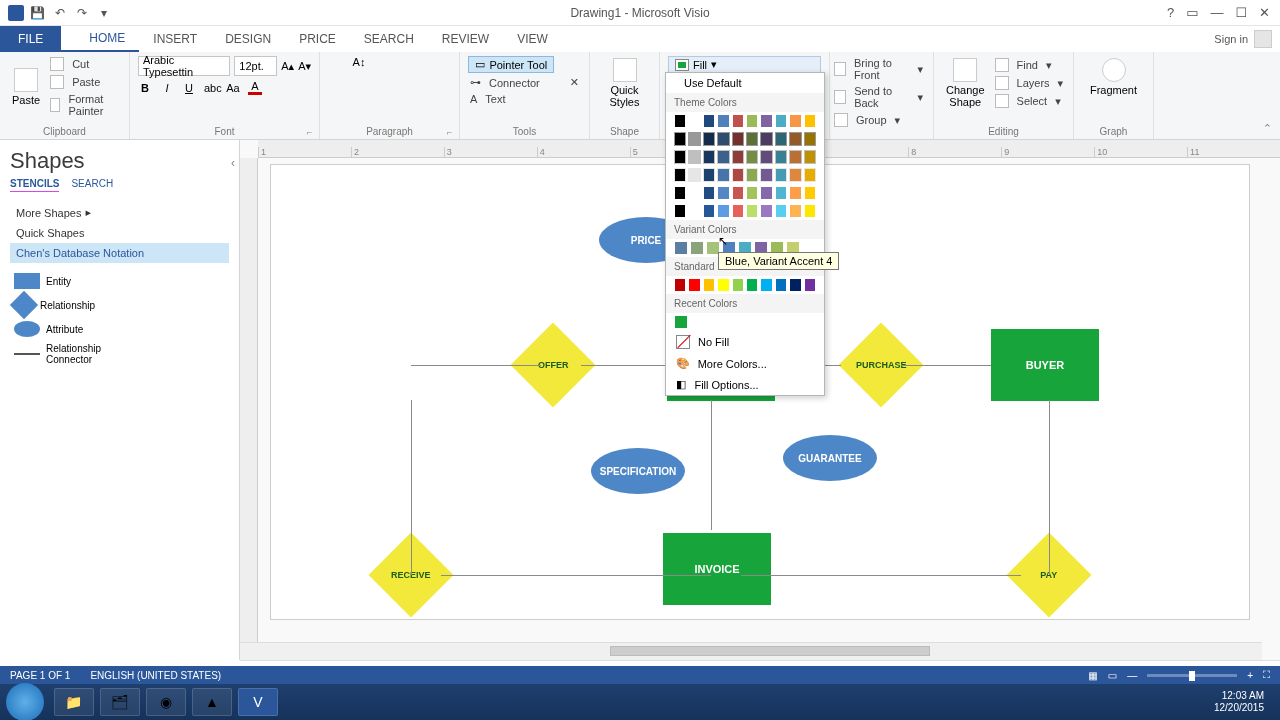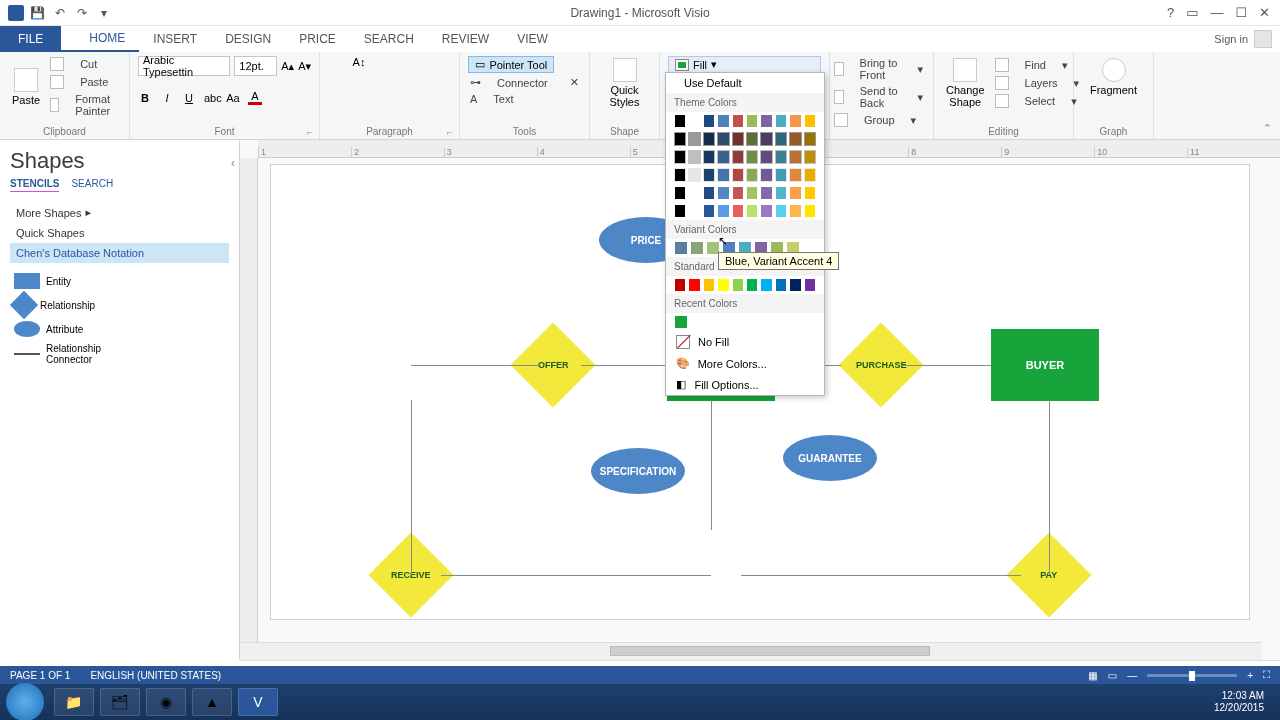--- a/index.html
+++ b/index.html
@@ -23,21 +23,21 @@
 .signin .avatar { width: 18px; height: 18px; background: #e5e5e5; border: 1px solid #ccc; }
 
 
 .ribbon { height: 88px; background: #f5f6f7; border-bottom: 1px solid #d4d4d4; display: flex; font-size: 11px; position: relative; }
 .group { border-right: 1px solid #e0e0e0; padding: 4px 8px 2px; display: flex; flex-direction: column; justify-content: space-between; position:relative;}
 .group-label { text-align: center; font-size: 10px; color: #777; margin-top: 2px; }
 .group-row { display: flex; align-items: center; gap: 4px; }
 .group-col { display: flex; flex-direction: column; gap: 2px; }
 .btn-big { display: flex; flex-direction: column; align-items: center; gap: 2px; padding: 2px 4px; cursor: pointer; }
 .btn-big .ic { width: 24px; height: 24px; background: #fff; border: 1px solid #ccc; }
-.small-btn { display: flex; align-items: center; gap: 16px; padding: 1px 2px; cursor: pointer; color: #444; }
+.small-btn { display: flex; align-items: center; gap: 8px; padding: 1px 2px; cursor: pointer; color: #444; }
 .small-btn .ic-s { width: 14px; height: 14px; border: 1px solid #bbb; background: #fff; }
 .select { border: 1px solid #c5c5c5; background: #fff; padding: 1px 4px; font-size: 11px; height: 20px; display: flex; align-items: center; }
 .bold { font-weight: bold; } .ital { font-style: italic; } .unl { text-decoration: underline; }
 .mini { width: 14px; text-align: center; cursor: pointer; }
 .corner { position:absolute; right:2px; bottom:2px; width:10px; height:10px; font-size:9px; color:#888;}
 
 
 .fill-popup { position: absolute; left: 665px; top: 72px; width: 160px; background: #fff; border: 1px solid #b6b6b6; box-shadow: 2px 2px 6px rgba(0,0,0,.2); font-size: 11px; z-index: 50; }
 .fill-popup .row-item { display: flex; align-items: center; gap: 8px; padding: 4px 10px; cursor: pointer; }
 .fill-popup .section-title { padding: 4px 8px; color: #666; font-size: 10px; background: #f4f4f4; }
@@ -156,21 +156,21 @@
         <div class="small-btn">
             <span class="ic-s"></span>
             <span>Format Painter</span>
           </div>
       </div>
     </div>
     <div class="group-label">Clipboard</div>
   </div>
 
   <div class="group" style="width:190px">
-    <div class="group-col" style="gap:14px">
+    <div class="group-col" style="gap:4px">
       <div class="group-row">
         <div class="select" style="width:100px">Arabic Typesettin</div>
         <div class="select" style="width:46px">12pt.</div>
         <span class="mini">A▴</span>
         <span class="mini">A▾</span>
       </div>
       <div class="group-row" style="gap:8px">
         <span class="mini bold">B</span>
         <span class="mini ital">I</span>
         <span class="mini unl">U</span>
@@ -492,20 +492,21 @@
     <div class="line" style="left:440px; top:235px; width:1px; height:130px"></div>
     <div class="line" style="left:170px; top:410px; width:270px"></div>
     <div class="line" style="left:470px; top:410px; width:280px"></div>
 
     <div class="er attr" style="left:328px; top:52px">PRICE</div>
     <div class="er attr" style="left:320px; top:283px">SPECIFICATION</div>
     <div class="er attr" style="left:512px; top:270px">GUARANTEE</div>
 
     <div class="er entity" style="left:396px; top:164px"></div>
     <div class="er entity" style="left:720px; top:164px">BUYER</div>
+    <div class="er entity" style="left:392px; top:368px">INVOICE</div>
 
     <div class="er diamond-wrap" style="left:252px; top:170px">
         <div class="diamond">
           <span>OFFER</span>
         </div>
       </div>
     <div class="er diamond-wrap" style="left:580px; top:170px">
         <div class="diamond">
           <span>PURCHASE</span>
         </div>

